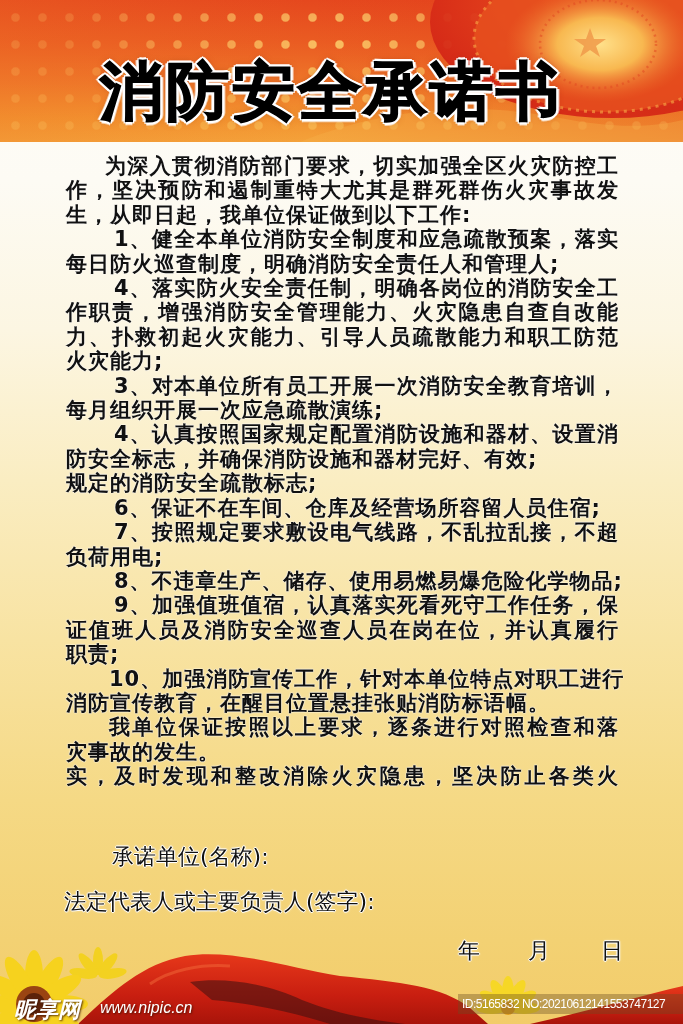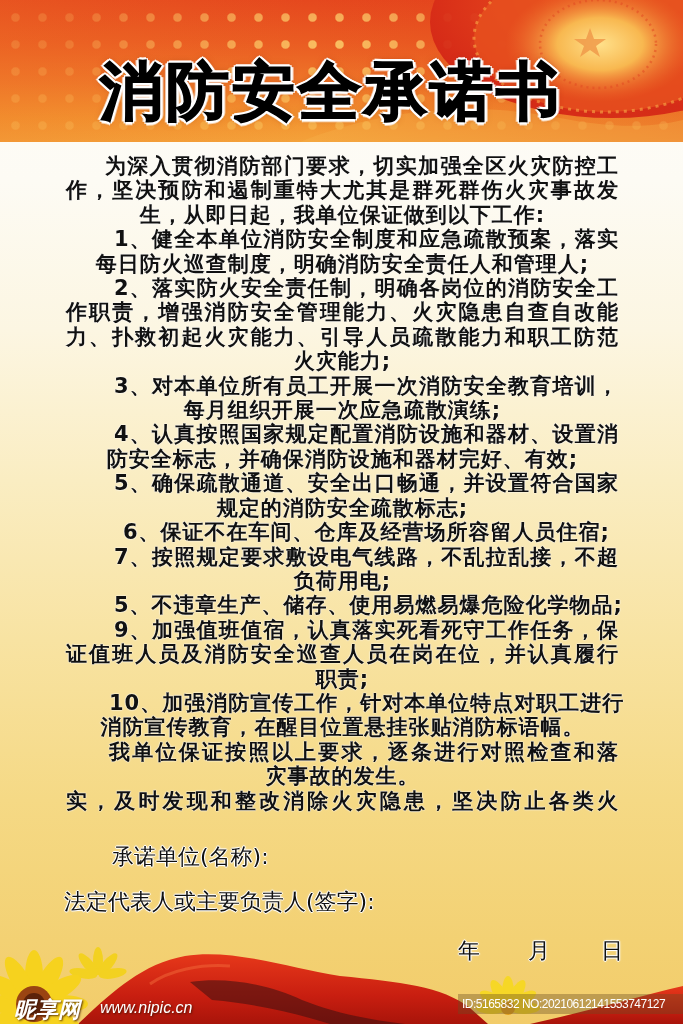--- a/index.html
+++ b/index.html
@@ -37,21 +37,21 @@
       0 0 7px rgba(120,30,0,0.55);
   }
   
   .content { position: absolute; left: 66px; top: 154px; width: 553px; }
   .ln {
     height: 24.42px; line-height: 24.42px; font-size: 21px; font-weight: bold;
     letter-spacing: 1px; color: #111; white-space: nowrap;
     text-shadow: 0 0 1px #fff, 0 0 1px #fff, 0 0 2px rgba(255,255,255,0.8);
   }
   .full { text-align: justify; text-align-last: justify; }
-  .last { text-align: center; }
+  .last { text-align: left; }
   .ind-a { padding-left: 39px; }
   .ind-b { padding-left: 48px; }
   .ind-c { padding-left: 43px; }
   
   .sig {
     position: absolute; font-size: 22px; line-height: 26px; color: #111; white-space: nowrap;
     text-shadow: -1px 0 #fff, 1px 0 #fff, 0 -1px #fff, 0 1px #fff, 0 0 3px rgba(255,255,255,0.9);
   }
   .sig-unit { left: 64px; top: 844px; margin-left: 48px; }
   .sig-rep  { left: 64px; top: 889px; }
@@ -117,46 +117,45 @@
     <div>
       <div class="ln full ind-a">为深入贯彻消防部门要求，切实加强全区火灾防控工</div>
       <div class="ln full">作，坚决预防和遏制重特大尤其是群死群伤火灾事故发</div>
       <div class="ln last">生，从即日起，我单位保证做到以下工作:</div>
     </div>
     <div>
       <div class="ln full ind-b">1、健全本单位消防安全制度和应急疏散预案，落实</div>
       <div class="ln last">每日防火巡查制度，明确消防安全责任人和管理人;</div>
     </div>
     <div>
-      <div class="ln full ind-b">2、落实防火安全责任制，明确各岗位的消防安全工</div>
+      <div class="ln full ind-b">4、落实防火安全责任制，明确各岗位的消防安全工</div>
       <div class="ln full">作职责，增强消防安全管理能力、火灾隐患自查自改能</div>
       <div class="ln full">力、扑救初起火灾能力、引导人员疏散能力和职工防范</div>
       <div class="ln last">火灾能力;</div>
     </div>
     <div>
       <div class="ln full ind-b">3、对本单位所有员工开展一次消防安全教育培训，</div>
       <div class="ln last">每月组织开展一次应急疏散演练;</div>
     </div>
     <div>
       <div class="ln full ind-b">4、认真按照国家规定配置消防设施和器材、设置消</div>
       <div class="ln last">防安全标志，并确保消防设施和器材完好、有效;</div>
     </div>
     <div>
-      <div class="ln full ind-b">5、确保疏散通道、安全出口畅通，并设置符合国家</div>
       <div class="ln last">规定的消防安全疏散标志;</div>
     </div>
     <div>
       <div class="ln last ind-b">6、保证不在车间、仓库及经营场所容留人员住宿;</div>
     </div>
     <div>
       <div class="ln full ind-b">7、按照规定要求敷设电气线路，不乱拉乱接，不超</div>
       <div class="ln last">负荷用电;</div>
     </div>
     <div>
-      <div class="ln last ind-b">5、不违章生产、储存、使用易燃易爆危险化学物品;</div>
+      <div class="ln last ind-b">8、不违章生产、储存、使用易燃易爆危险化学物品;</div>
     </div>
     <div>
       <div class="ln full ind-b">9、加强值班值宿，认真落实死看死守工作任务，保</div>
       <div class="ln full">证值班人员及消防安全巡查人员在岗在位，并认真履行</div>
       <div class="ln last">职责;</div>
     </div>
     <div>
       <div class="ln full ind-c">10、加强消防宣传工作，针对本单位特点对职工进行</div>
       <div class="ln last">消防宣传教育，在醒目位置悬挂张贴消防标语幅。</div>
     </div>

